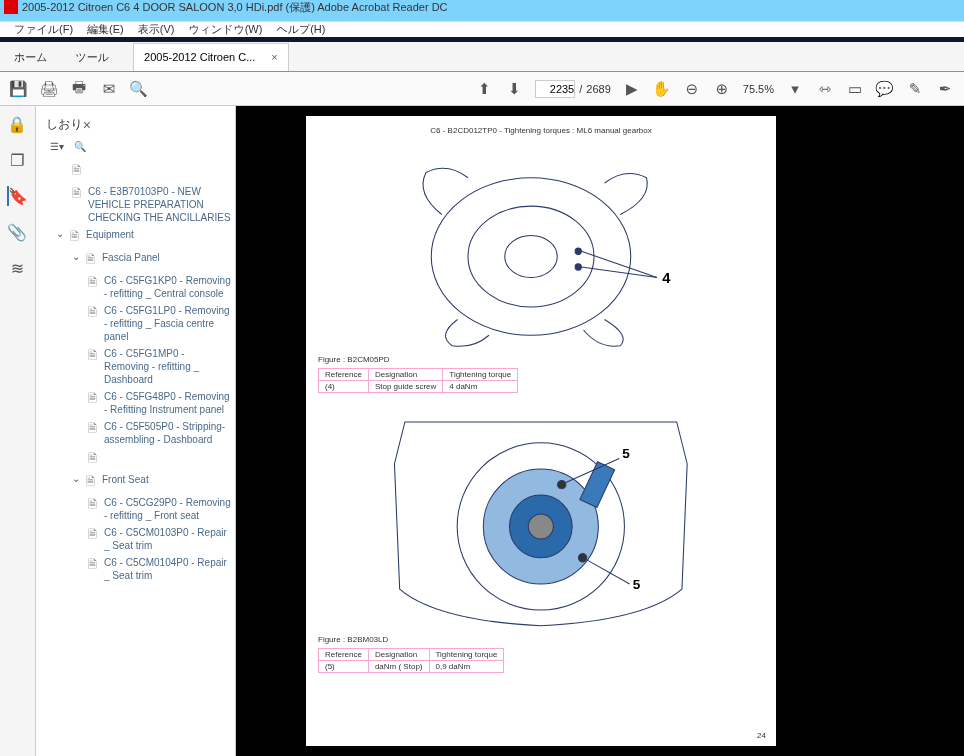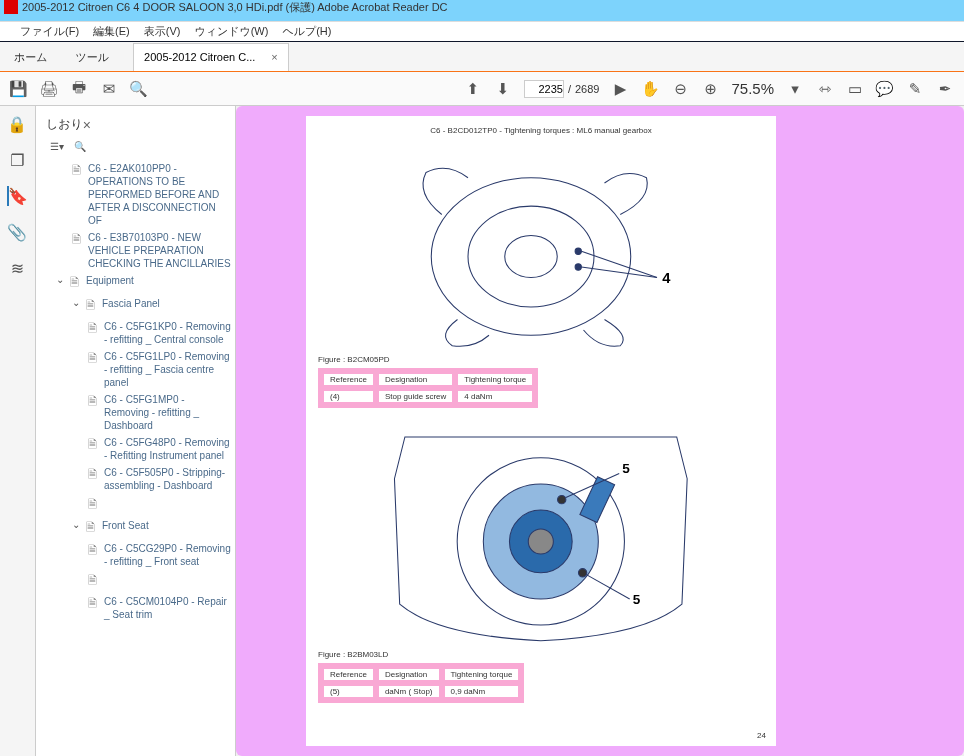--- a/index.html
+++ b/index.html
@@ -2,34 +2,34 @@
 <html><head>
 <meta charset="utf-8">
 <style>
 * { margin: 0; padding: 0; box-sizing: border-box; font-family: "Segoe UI", Arial, sans-serif; }
 body { background: #f0f0f0; width: 964px; height: 756px; overflow: hidden; font-size: 11px; }
 
 .title-bar { height: 22px; background: #7dd3fc; display: flex; align-items: flex-start; padding: 0 4px; border-bottom: 1px solid #ddd; }
 .title-bar .pdf-icon { width: 14px; height: 14px; background: #d00; margin-right: 4px; display: inline-block; }
 .title-bar .title-text { font-size: 11px; color: #333; }
 
-.menu-bar { height: 20px; background: #fff; display: flex; align-items: center; padding: 0 20px; gap: 14px; border-bottom: 1px solid #0f172a; font-size: 11px; color: #333; }
+.menu-bar { height: 20px; background: #fff; display: flex; align-items: center; padding: 0 14px; gap: 14px; border-bottom: 5px solid #0f172a; font-size: 11px; color: #333; }
 .menu-bar span { cursor: default; }
 
 .tab-bar { height: 30px; background: #f5f5f5; display: flex; align-items: center; border-bottom: 1px solid #f97316; }
 .tab-bar .tab-home, .tab-bar .tab-tool { padding: 0 14px; color: #333; line-height: 30px; }
 .tab-bar .tab-doc { background: #fff; height: 28px; display: flex; align-items: center; padding: 0 10px; border: 1px solid #ccc; border-bottom: none; margin-left: 10px; gap: 16px; }
 .tab-doc .close { color: #666; }
 
 .toolbar { height: 34px; background: #fafafa; display: flex; align-items: center; padding: 0 10px; border-bottom: 1px solid #ccc; gap: 12px; }
 .toolbar .spacer { flex: 1; }
 .toolbar .icon { width: 18px; height: 18px; display: flex; align-items: center; justify-content: center; color: #555; font-size: 15px; }
 .toolbar .page-info { font-size: 11px; color: #333; display: flex; align-items: center; gap: 4px; }
 .toolbar input.page-num { width: 40px; height: 18px; border: 1px solid #ccc; font-size: 11px; text-align: right; }
-.toolbar .zoom { font-size: 15px; color: #333; }
+.toolbar .zoom { font-size: 11px; color: #333; }
 
 .main { display: flex; height: calc(756px - 106px); }
 .sidebar-icons { width: 36px; background: #f5f5f5; border-right: 1px solid #ccc; display: flex; flex-direction: column; align-items: center; padding-top: 8px; gap: 16px; }
 .sidebar-icons .sicon { width: 20px; height: 20px; color: #555; font-size: 16px; display: flex; align-items: center; justify-content: center; }
 .sidebar-icons .sicon.active { color: #2a7ab9; border-left: 2px solid #2a7ab9; margin-left: -2px; padding-left: 2px; }
 
 .nav-panel { width: 200px; background: #fff; border-right: 1px solid #ccc; overflow-y: auto; padding: 6px 4px; font-size: 10px; color: #4a6a8a; }
 .nav-header { display: flex; align-items: center; padding: 4px 6px; }
 .nav-header .label { color: #333; font-size: 12px; }
 .nav-header .close-btn { color: #666; font-size: 14px; }
@@ -37,28 +37,28 @@
 
 .tree { padding-left: 4px; }
 .tree-item { padding: 2px 0 2px 0; display: flex; align-items: flex-start; gap: 4px; }
 .tree-item .toggle { width: 10px; color: #555; flex-shrink: 0; }
 .tree-item .doc-icon { width: 12px; color: #777; flex-shrink: 0; font-size: 11px; }
 .tree-item .text { line-height: 1.3; word-break: break-word; }
 .indent-1 { padding-left: 12px; }
 .indent-2 { padding-left: 28px; }
 .indent-3 { padding-left: 44px; }
 
-.doc-area { flex: 1; background: #f0abfc; overflow: auto; position: relative; padding: 10px 0 9px 10px; border-radius: 6px; }
+.doc-area { flex: 1; background: #000000; overflow: auto; position: relative; padding: 10px 0 9px 10px; }
 .page { width: 470px; background: #fff; margin: 0 auto 8px 60px; padding: 10px 12px; font-size: 8px; color: #333; position: relative; }
 .page .page-title { text-align: center; font-size: 8px; margin-bottom: 6px; }
 .fig-box { border: none; height: 210px; margin: 4px 0; display: flex; align-items: center; justify-content: center; position: relative; }
 .fig-box svg { max-width: 100%; max-height: 100%; }
 .fig-label { font-size: 8px; margin: 4px 0; }
 .torque-table { border-collapse: collapse; font-size: 8px; margin-bottom: 8px; }
-.torque-table td, .torque-table th { border: 6px solid #f9a8d4; padding: 1px 6px; }
+.torque-table td, .torque-table th { border: 1px solid #f9a8d4; padding: 1px 6px; }
 </style>
 </head>
 <body>
 
 <div class="title-bar">
   <span class="pdf-icon"></span>
   <span class="title-text">2005-2012 Citroen C6 4 DOOR SALOON 3,0 HDi.pdf (保護)   Adobe Acrobat Reader DC</span>
 </div>
 
 <div class="menu-bar">
@@ -120,21 +120,20 @@
       <span class="label">しおり</span>
       <span class="close-btn">×</span>
     </div>
     <div class="nav-tools">
       <span>☰▾</span>
       <span>🔍</span>
     </div>
     <div class="tree">
       <div class="tree-item indent-2">
           <span class="doc-icon">🗎</span>
-          <span class="text">C6 - E2AK010PP0 - OPERATIONS TO BE PERFORMED BEFORE AND AFTER A DISCONNECTION OF</span>
         </div>
       <div class="tree-item indent-2">
           <span class="doc-icon">🗎</span>
           <span class="text">C6 - E3B70103P0 - NEW VEHICLE PREPARATION CHECKING THE ANCILLARIES</span>
         </div>
       <div class="tree-item indent-1">
           <span class="toggle">⌄</span>
           <span class="doc-icon">🗎</span>
           <span class="text">Equipment</span>
         </div>
@@ -170,20 +169,21 @@
           <span class="toggle">⌄</span>
           <span class="doc-icon">🗎</span>
           <span class="text">Front Seat</span>
         </div>
       <div class="tree-item indent-3">
           <span class="doc-icon">🗎</span>
           <span class="text">C6 - C5CG29P0 - Removing - refitting _ Front seat</span>
         </div>
       <div class="tree-item indent-3">
           <span class="doc-icon">🗎</span>
+          <span class="text">C6 - C5CM0103P0 - Repair _ Seat trim</span>
         </div>
       <div class="tree-item indent-3">
           <span class="doc-icon">🗎</span>
           <span class="text">C6 - C5CM0104P0 - Repair _ Seat trim</span>
         </div>
     </div>
   </div>
 
   <div class="doc-area">
     <div class="page" style="height:630px;">

